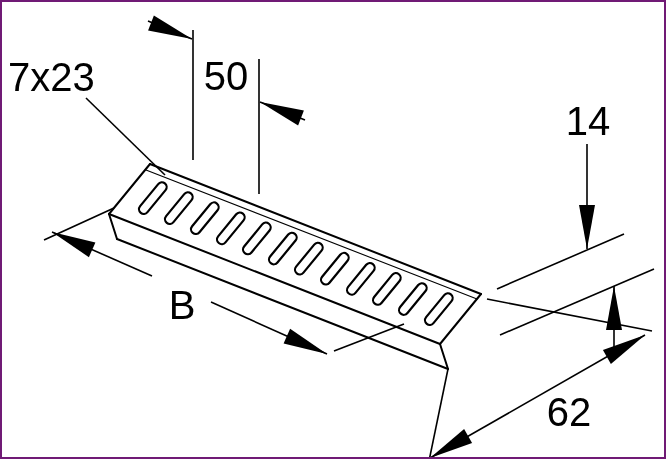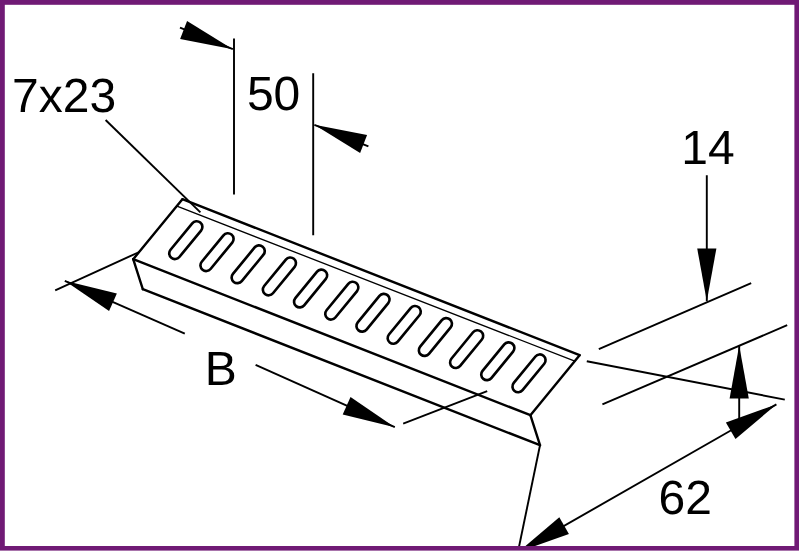--- a/index.html
+++ b/index.html
@@ -1,20 +1,20 @@
 <!DOCTYPE html>
 <html><head>
 <meta charset="utf-8">
 <style>
   html,body{margin:0;padding:0;background:#fff;}
   .canvas{
     position:relative;
     width:666px;height:459px;
     background:#ffffff;
-    border:4px solid #701a75;
+    border:2px solid #701a75;
     box-sizing:border-box;
     overflow:hidden;
     font-family:"Liberation Sans", sans-serif;
   }
   svg{position:absolute;left:0;top:0;}
   .part-line{stroke:#000;stroke-width:2;fill:none;stroke-linecap:round;}
   .part-line.thin{stroke-width:1.1;}
   .dim-line{stroke:#000;stroke-width:1.6;fill:none;stroke-linecap:butt;}
   .slot{fill:#ffffff;stroke:#000;stroke-width:2.2;}
   .arrowhead{fill:#000;stroke:none;}

